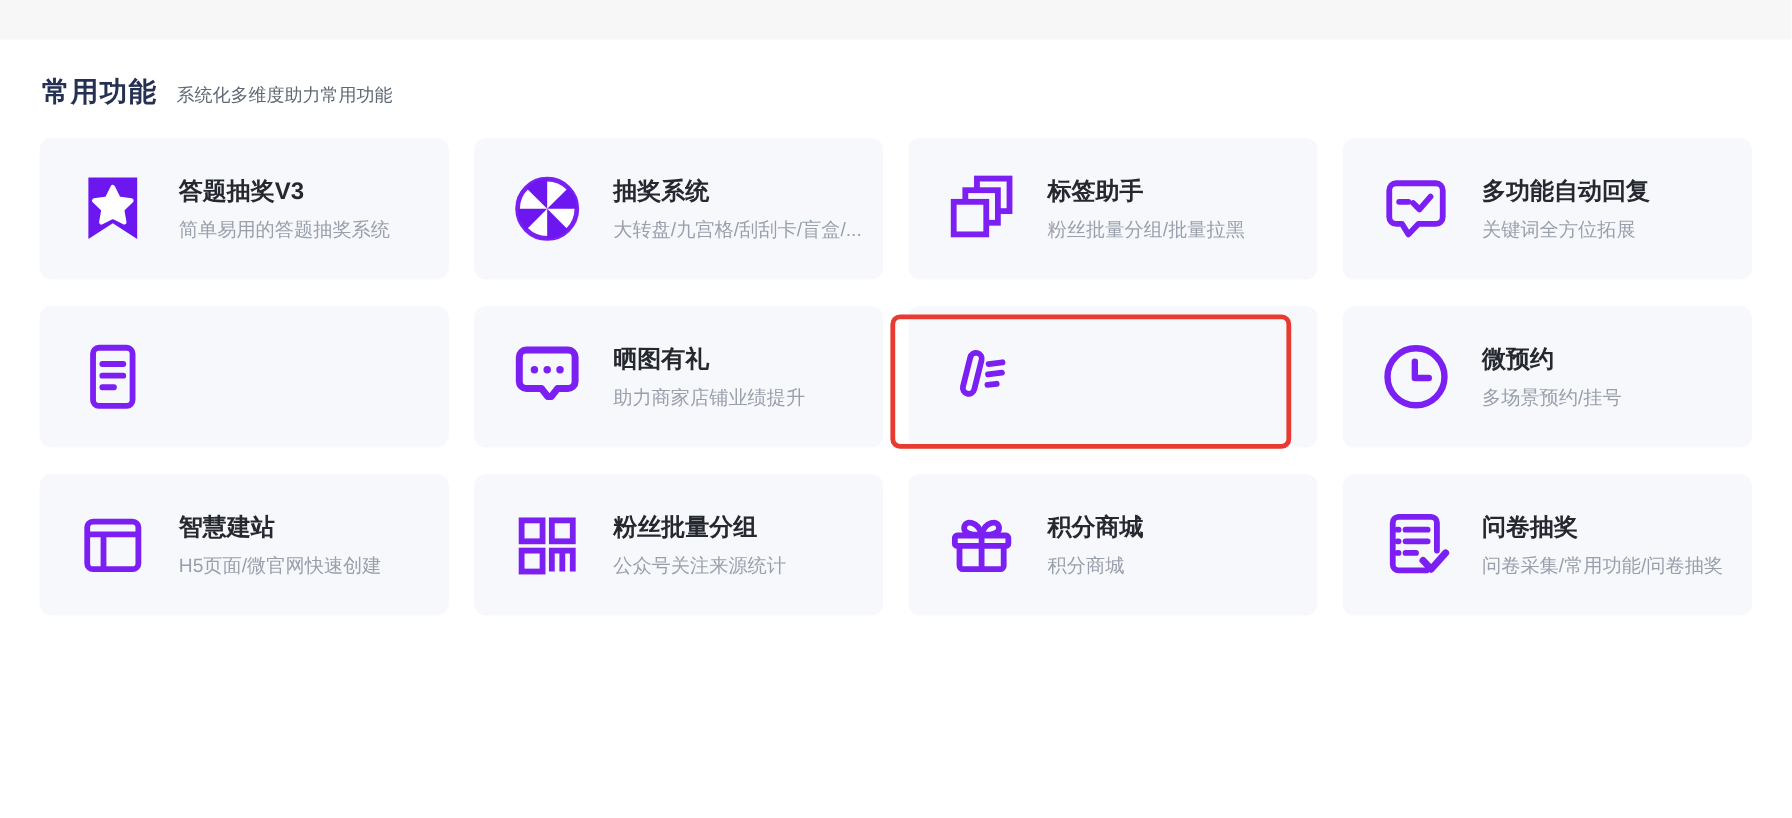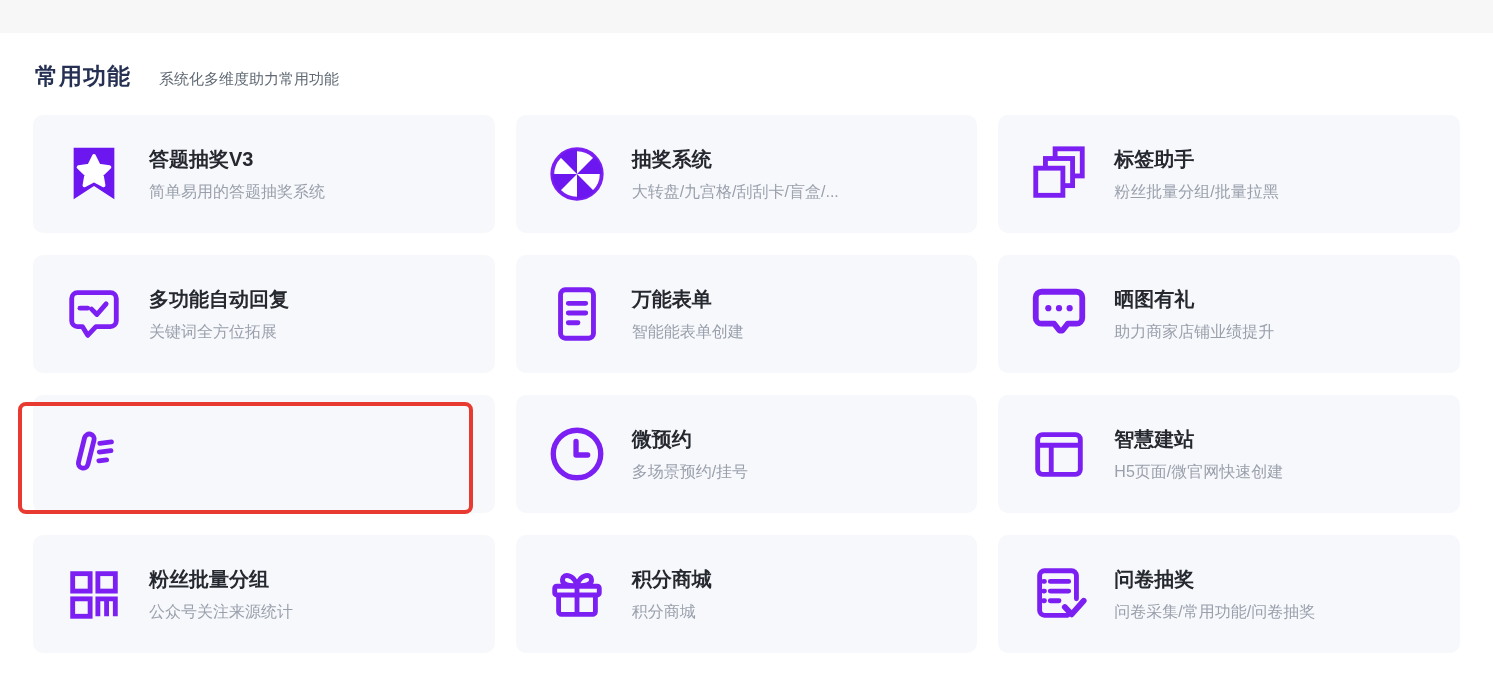--- a/index.html
+++ b/index.html
@@ -14,24 +14,24 @@
     --red:#e83a30;
   }
   *{box-sizing:border-box}
   html,body{margin:0;padding:0}
   body{
     width:1493px;height:682px;overflow:hidden;background:#ffffff;
     font-family:"Liberation Sans","DejaVu Sans",sans-serif;
   }
   .topbar{height:33px;background:var(--topbar)}
   .content{padding:28px 33px 0}
-  .page-header{display:flex;align-items:baseline;gap:28px;margin:0 0 23px 2px}
+  .page-header{display:flex;align-items:baseline;gap:16px;margin:0 0 23px 2px}
   .page-title{font-size:23px;font-weight:700;color:var(--header-title);letter-spacing:1px}
   .page-subtitle{font-size:15px;color:var(--header-subtitle)}
-  .grid{display:grid;grid-template-columns:repeat(3,1fr);column-gap:21px;row-gap:22px}
+  .grid{display:grid;grid-template-columns:repeat(4,1fr);column-gap:21px;row-gap:22px}
   .card{
     position:relative;height:118px;background:var(--card-bg);border-radius:10px;
     display:flex;align-items:center;padding-left:30px;cursor:pointer;
   }
   .icon{width:62px;height:62px;flex:0 0 62px;margin-right:24px}
   .icon svg{width:100%;height:100%;display:block}
   .texts{display:flex;flex-direction:column}
   .card-title{font-size:20px;font-weight:700;color:var(--title);margin-bottom:9px}
   .card-sub{font-size:16px;color:var(--subtitle)}
   .highlight-box{
@@ -103,24 +103,20 @@
       <div class="card-sub">关键词全方位拓展</div>
     </div>
   </div>
       <div class="card">
     <span class="icon">
           <svg viewBox="0 0 64 64" fill="none" stroke="#7b1ff2" stroke-width="5" stroke-linecap="round">
             <rect x="15" y="7" width="34" height="50" rx="5"></rect>
             <path d="M23 21h18M23 31h18M23 41h10"></path>
           </svg>
         </span>
-    <div class="texts">
-      <div class="card-title">万能表单</div>
-      <div class="card-sub">智能能表单创建</div>
-    </div>
   </div>
       <div class="card">
     <span class="icon">
           <svg viewBox="0 0 64 64" fill="none" stroke="#7b1ff2" stroke-width="6" stroke-linejoin="round" stroke-linecap="round">
             <path d="M14 9h36a6 6 0 0 1 6 6v21a6 6 0 0 1-6 6H41l-5.5 7h-3L27 42H14a6 6 0 0 1-6-6V15a6 6 0 0 1 6-6Z"></path>
             <circle cx="21" cy="26" r="3.2" fill="#7b1ff2" stroke="none"></circle>
             <circle cx="32" cy="26" r="3.2" fill="#7b1ff2" stroke="none"></circle>
             <circle cx="43" cy="26" r="3.2" fill="#7b1ff2" stroke="none"></circle>
           </svg>
         </span>

